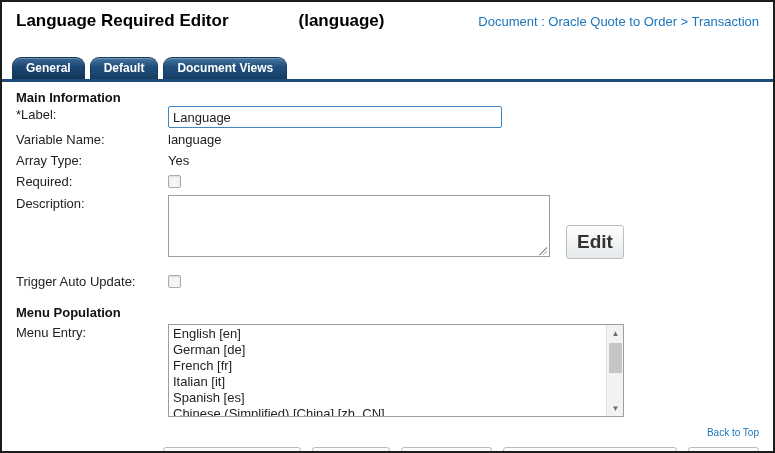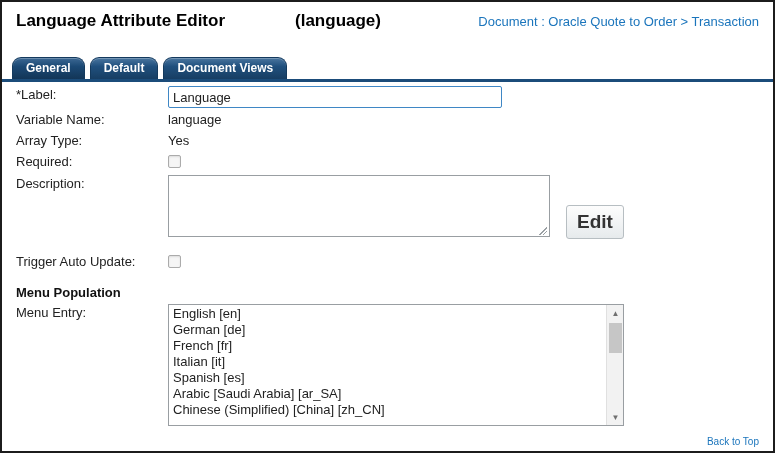--- a/index.html
+++ b/index.html
@@ -68,21 +68,21 @@
     border: 1px solid #b7bec2; border-radius: 3px;
     padding: 5px 12px; cursor: pointer; white-space: nowrap;
   }
   .edit-btn { margin-left: 16px; align-self: flex-end; margin-bottom: 2px; padding: 5px 10px; }
 
   .row-gap { margin-top: 12px; }
   .section-gap { margin-top: 14px; }
 
   
   .listbox {
-    position: relative; width: 456px; height: 122px;
+    position: relative; width: 456px; height: 93px;
     border: 1px solid #999ea2; background: #fff; overflow: hidden;
   }
   .listbox-items { position: absolute; left: 0; top: 1px; right: 17px; bottom: 0; overflow: hidden; }
   .menu-option { font-size: 13px; line-height: 16px; padding-left: 4px; white-space: nowrap; cursor: default; }
   .scrollbar {
     position: absolute; top: 0; right: 0; bottom: 0; width: 17px;
     background: #f2f2f2; border-left: 1px solid #e0e0e0;
   }
   .scroll-arrow {
     position: absolute; left: 0; width: 17px; height: 16px;
@@ -96,33 +96,34 @@
   
   .back-to-top-row { text-align: right; padding-right: 14px; margin-top: 5px; }
   .back-to-top { font-size: 10px; color: var(--link-blue, #1b75bc); text-decoration: none; cursor: pointer; }
   .footer-buttons { display: flex; justify-content: flex-end; gap: 11px; padding-right: 14px; margin-top: 7px; }
 </style>
 </head>
 <body>
 
 <div class="header">
   <div class="header-left">
-    <span class="page-title">Language Attribute Editor</span>
+    <span class="page-title">Language Required Editor</span>
     <span class="page-subtitle">(language)</span>
   </div>
   <a class="context-link">Document : Oracle Quote to Order &gt; Transaction</a>
 </div>
 
 <div class="tabbar">
   <div class="tab active">General</div>
   <div class="tab">Default</div>
   <div class="tab">Document Views</div>
 </div>
 
 <div class="content">
+  <div class="section-title">Main Information</div>
 
   <div class="form-row" style="margin-top:0;">
     <div class="form-label">*Label:</div>
     <input class="text-input" type="text" value="Language" style="">
   </div>
 
   <div class="form-row">
     <div class="form-label">Variable Name:</div>
     <div class="static-value">language</div>
   </div>
@@ -161,21 +162,20 @@
           <div class="menu-option">English [en]</div>
 
           <div class="menu-option">German [de]</div>
 
           <div class="menu-option">French [fr]</div>
 
           <div class="menu-option">Italian [it]</div>
 
           <div class="menu-option">Spanish [es]</div>
 
-          <div class="menu-option">Arabic [Saudi Arabia] [ar_SA]</div>
 
           <div class="menu-option">Chinese (Simplified) [China] [zh_CN]</div>
         </div>
       <div class="scrollbar">
         <div class="scroll-arrow scroll-up">▲</div>
         <div class="scroll-thumb"></div>
         <div class="scroll-arrow scroll-down">▼</div>
       </div>
     </div>
   </div>

